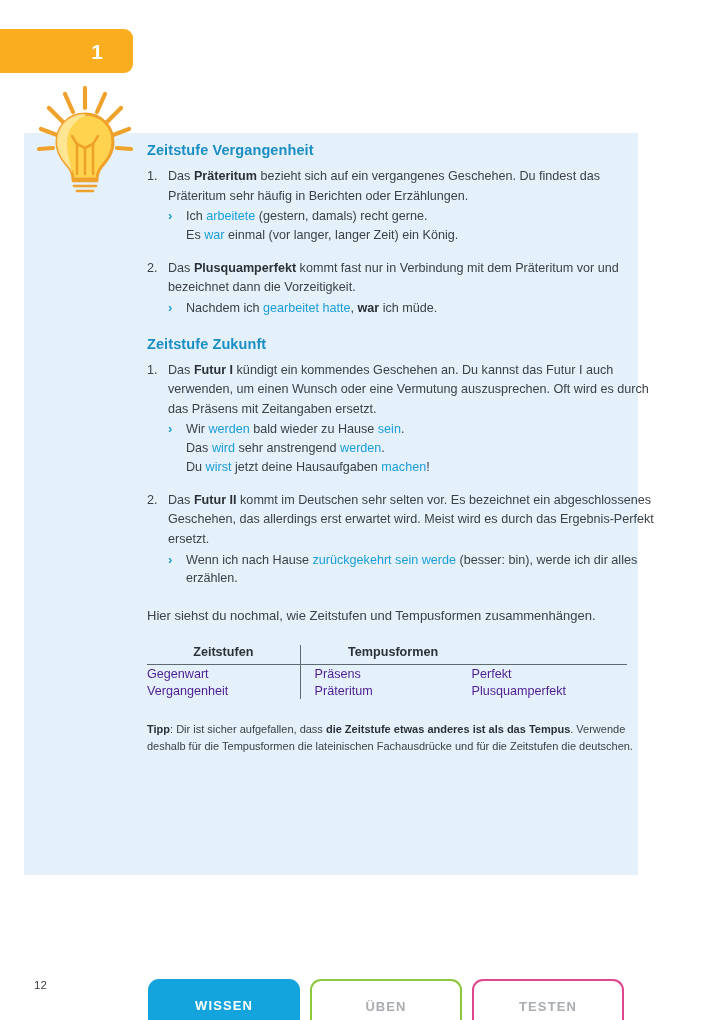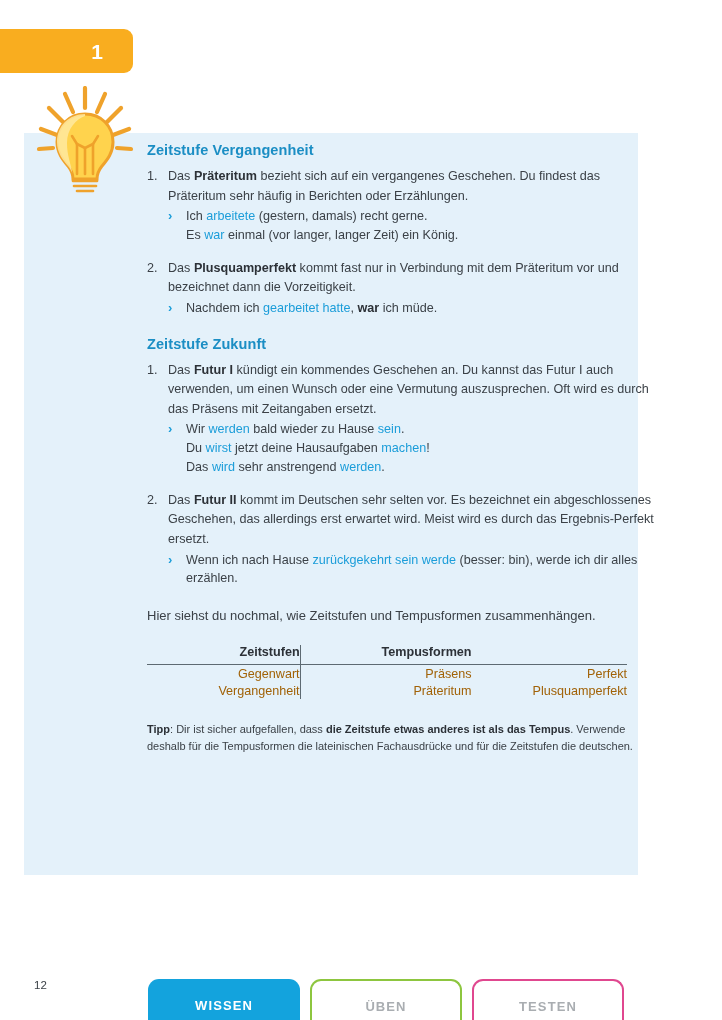--- a/index.html
+++ b/index.html
@@ -126,30 +126,29 @@
   }
 
   
   table.tempus-table {
     margin-top: 19px;
     border-collapse: collapse;
     width: 480px;
     font-size: 12.6px;
   }
   table.tempus-table th {
-    text-align: right;
+    text-align: center;
     font-weight: bold;
     color: #2c3137;
     padding: 0 0 5px 0;
     border-bottom: 1.4px solid #5d6a72;
   }
   table.tempus-table td {
     padding: 2px 0 1px 0;
-    color: #a16207;
-    text-align: right;
+    color: #4c1d95;
   }
   table.tempus-table tr.last td {
     padding-bottom: 4px;
     border-bottom: 1.4px solid #5d6a72;
   }
   .col-a { width: 158px; }
   .col-b {
     width: 162px;
     padding-left: 14px !important;
     border-left: 1.4px solid #5d6a72;
@@ -261,22 +260,22 @@
         </li>
       </ol>
 
     <h2 class="section-heading second">Zeitstufe Zukunft</h2>
     <ol class="rules">
         <li>
           <span class="rule-num">1.</span>
           <span class="rule-text"><span>Das </span><b>Futur I</b><span> kündigt ein kommendes Geschehen an. Du kannst das Futur I auch verwenden, um einen Wunsch oder eine Vermutung auszusprechen. Oft wird es durch das Präsens mit Zeitangaben ersetzt.</span></span>
           <ul class="examples">
             <li><span class="chev">›</span><span>Wir </span><span class="hl">werden</span><span> bald wieder zu Hause </span><span class="hl">sein</span><span>.</span></li>
+            <li><span>Das </span><span class="hl">wird</span><span> sehr anstrengend </span><span class="hl">werden</span><span>.</span></li>
             <li><span>Du </span><span class="hl">wirst</span><span> jetzt deine Hausaufgaben </span><span class="hl">machen</span><span>!</span></li>
-            <li><span>Das </span><span class="hl">wird</span><span> sehr anstrengend </span><span class="hl">werden</span><span>.</span></li>
           </ul>
         </li>
         <li>
           <span class="rule-num">2.</span>
           <span class="rule-text"><span>Das </span><b>Futur II</b><span> kommt im Deutschen sehr selten vor. Es bezeichnet ein abgeschlossenes Geschehen, das allerdings erst erwartet wird. Meist wird es durch das Ergebnis-Perfekt ersetzt.</span></span>
           <ul class="examples">
             <li><span class="chev">›</span><span>Wenn ich nach Hause </span><span class="hl">zurückgekehrt sein werde</span><span> (besser: bin), werde ich dir alles erzählen.</span></li>
           </ul>
         </li>
       </ol>

